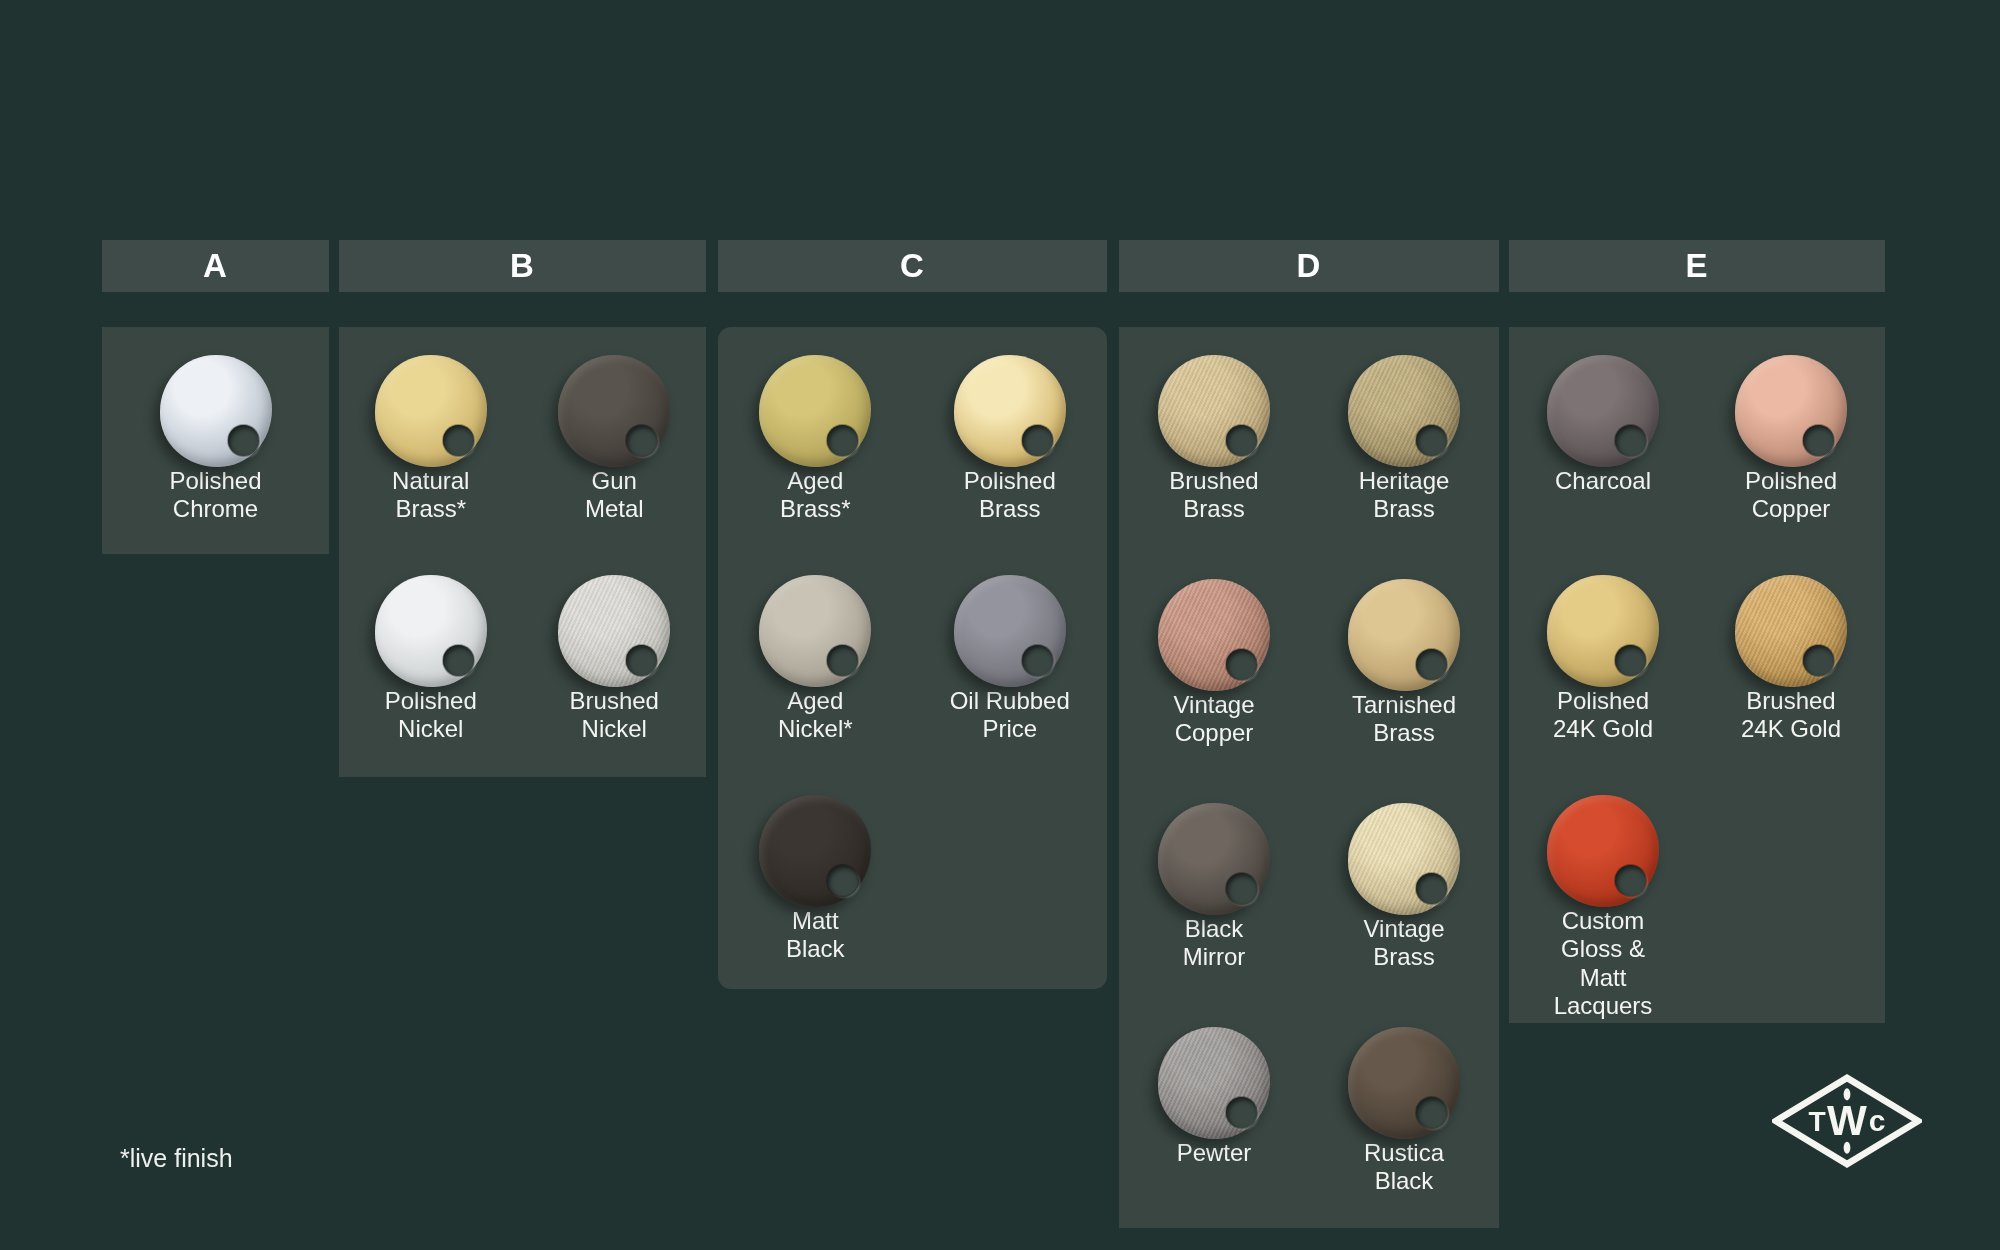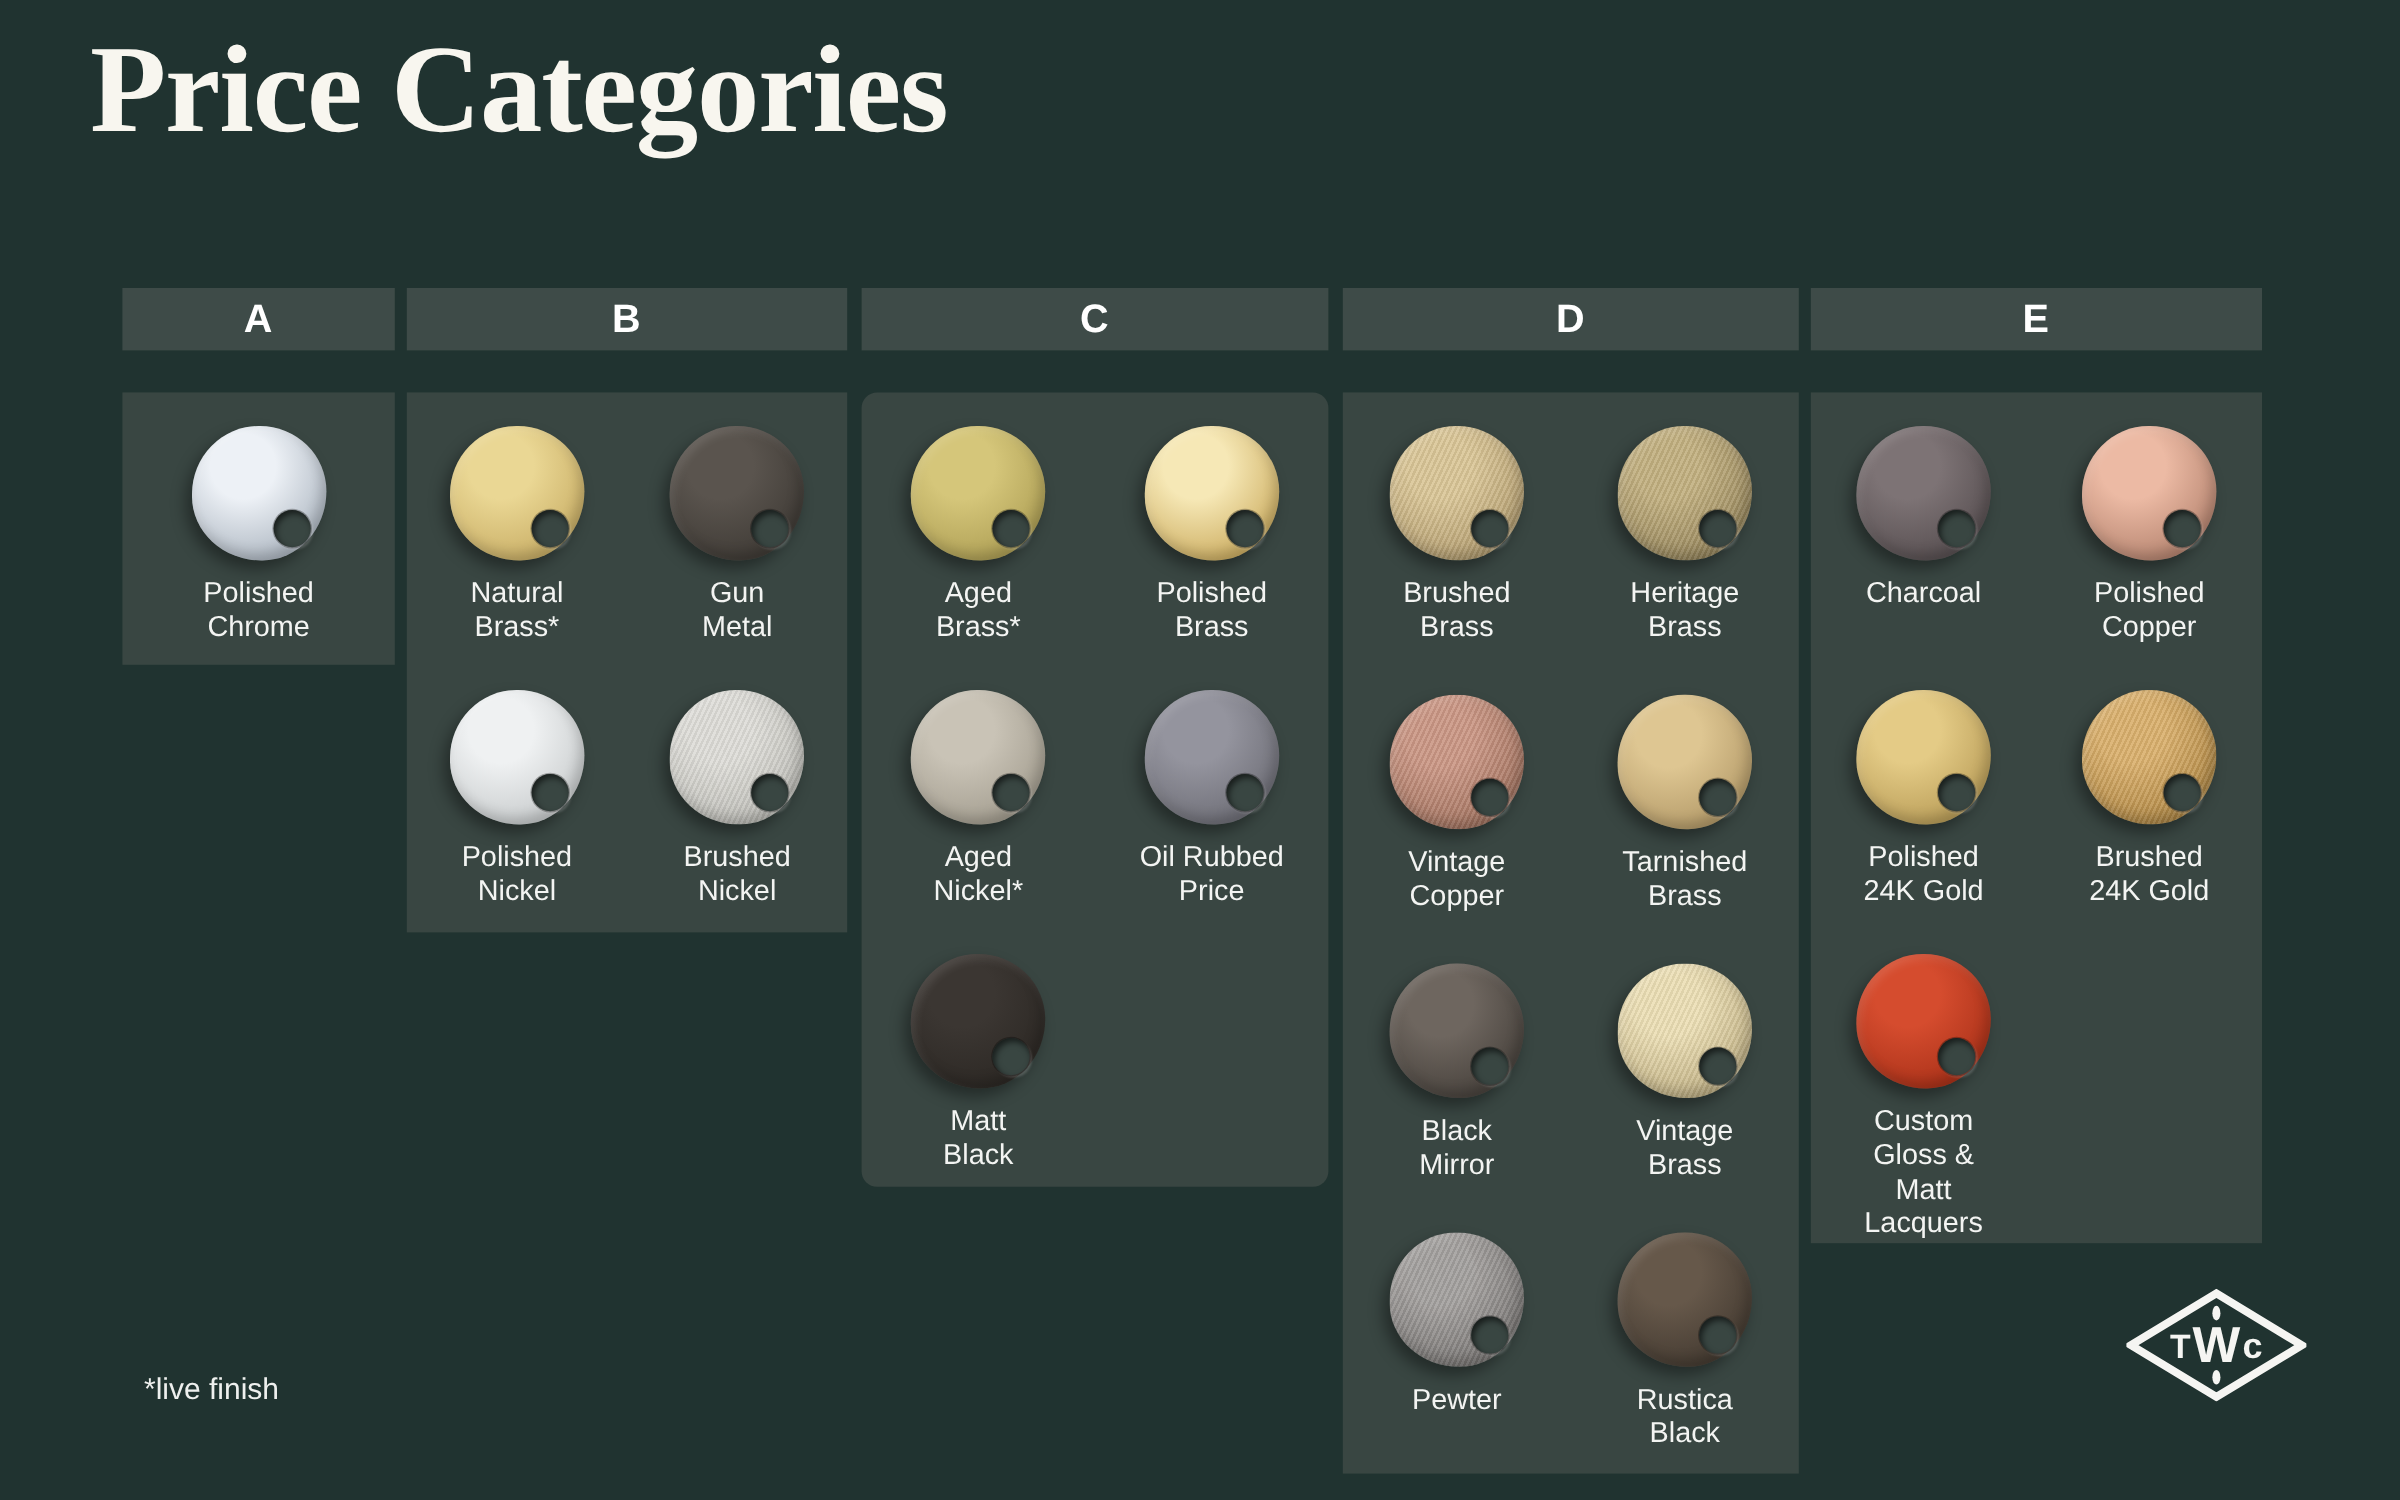--- a/index.html
+++ b/index.html
@@ -51,37 +51,36 @@
     border-radius:50% 50% 48% 52% / 51% 49% 52% 48%;
     box-shadow:-5px 7px 12px rgba(0,0,0,0.38), inset -4px -6px 10px rgba(0,0,0,0.18), inset 3px 4px 8px rgba(255,255,255,0.12);
   }
   .hole {
     position:absolute; right:13px; bottom:11px; width:31px; height:31px;
     border-radius:50%; background:var(--panel-bg,#394642);
     box-shadow:inset 2px 3px 5px rgba(0,0,0,0.6), 0 0 0 1px rgba(0,0,0,0.30), 2px 2px 2px rgba(255,255,255,0.18);
   }
 
   .finish-label {
-    margin-top:14px; font-size:24px; line-height:1.18; color:#f3f4f2;
+    font-size:24px; line-height:1.18; color:#f3f4f2;
     text-align:center; white-space:pre-line;
   }
 
   .footnote {
     position:absolute; left:120px; top:1144px;
     font-size:25px; color:#eef0ee;
   }
 
   .logo { position:absolute; left:1772px; top:1074px; width:150px; height:94px; }
 </style>
 </head>
 <body style="background: rgb(32, 51, 48);">
 
 <div class="canvas">
 
-  <h1 class="page-title">Price Categories</h1>
 
   <div class="col col-a">
     <div class="col-header">A</div>
     <div class="panel">
       <div class="cell">
         <div class="disc" style="background: radial-gradient(circle at 38% 30%, rgb(237, 241, 246) 0%, rgb(237, 241, 246) 26%, rgb(154, 165, 177) 96%);">
             <div class="hole"></div>
           </div>
         <div class="finish-label">Polished
 Chrome</div>

